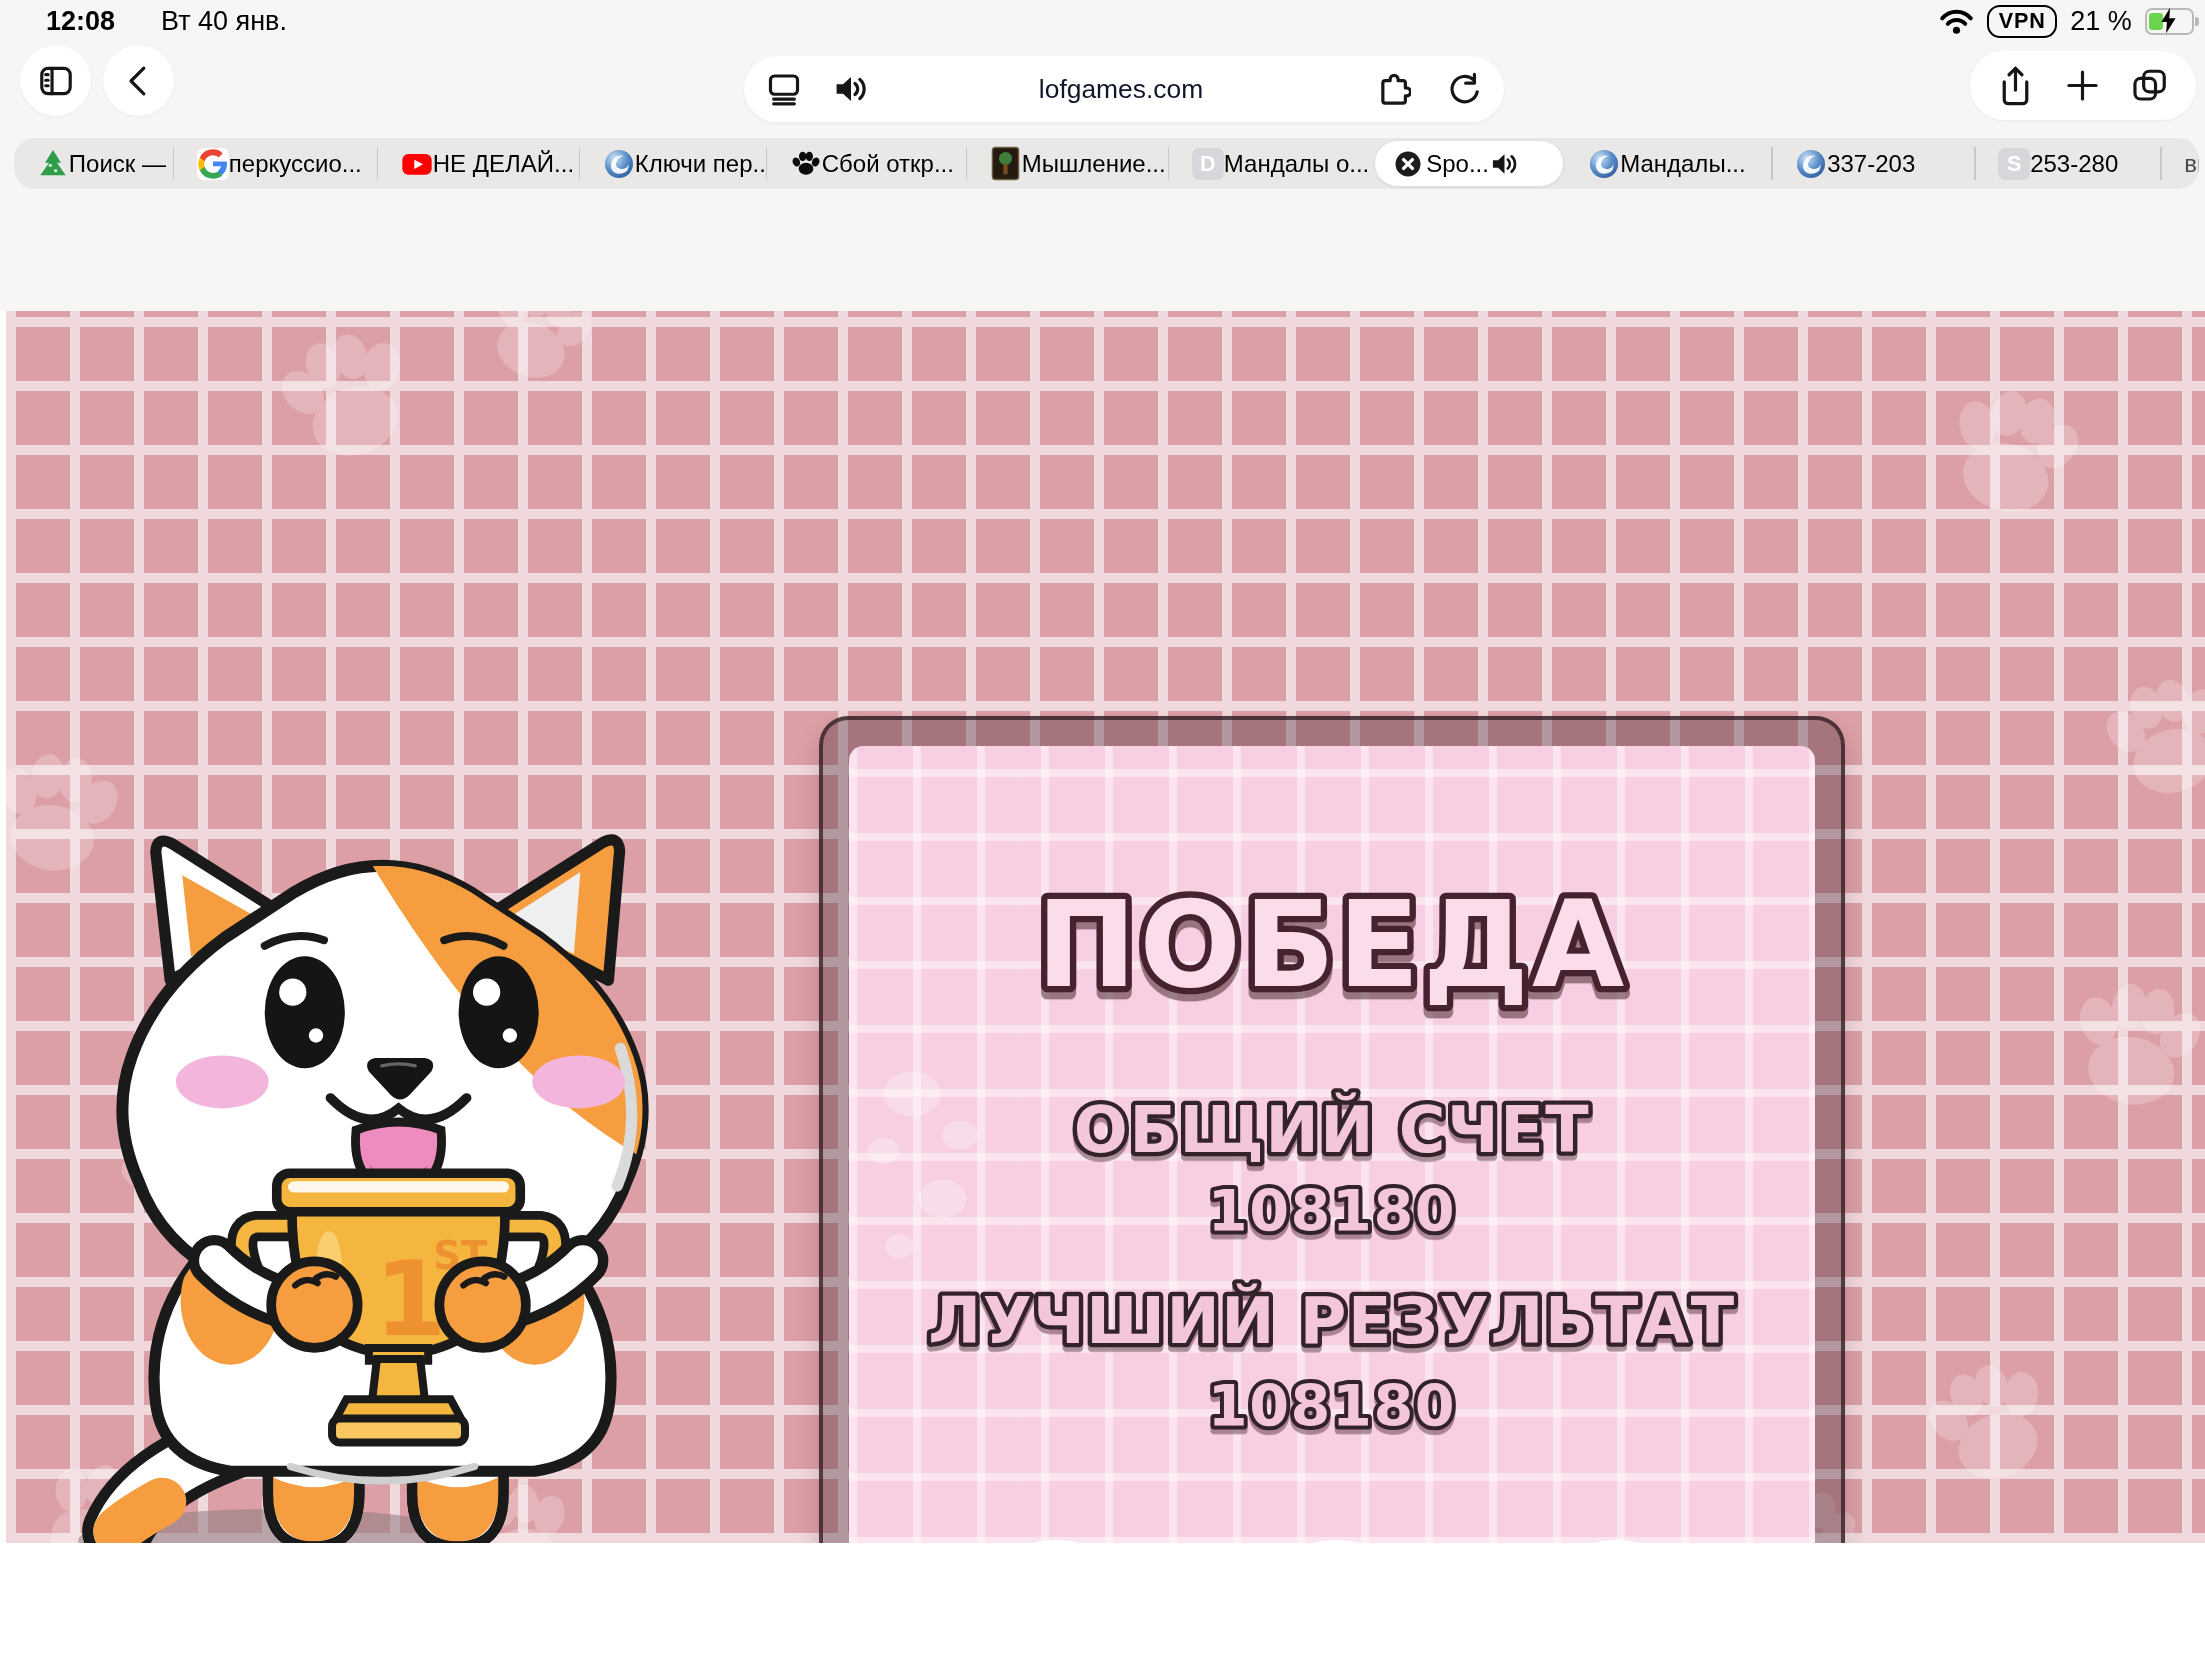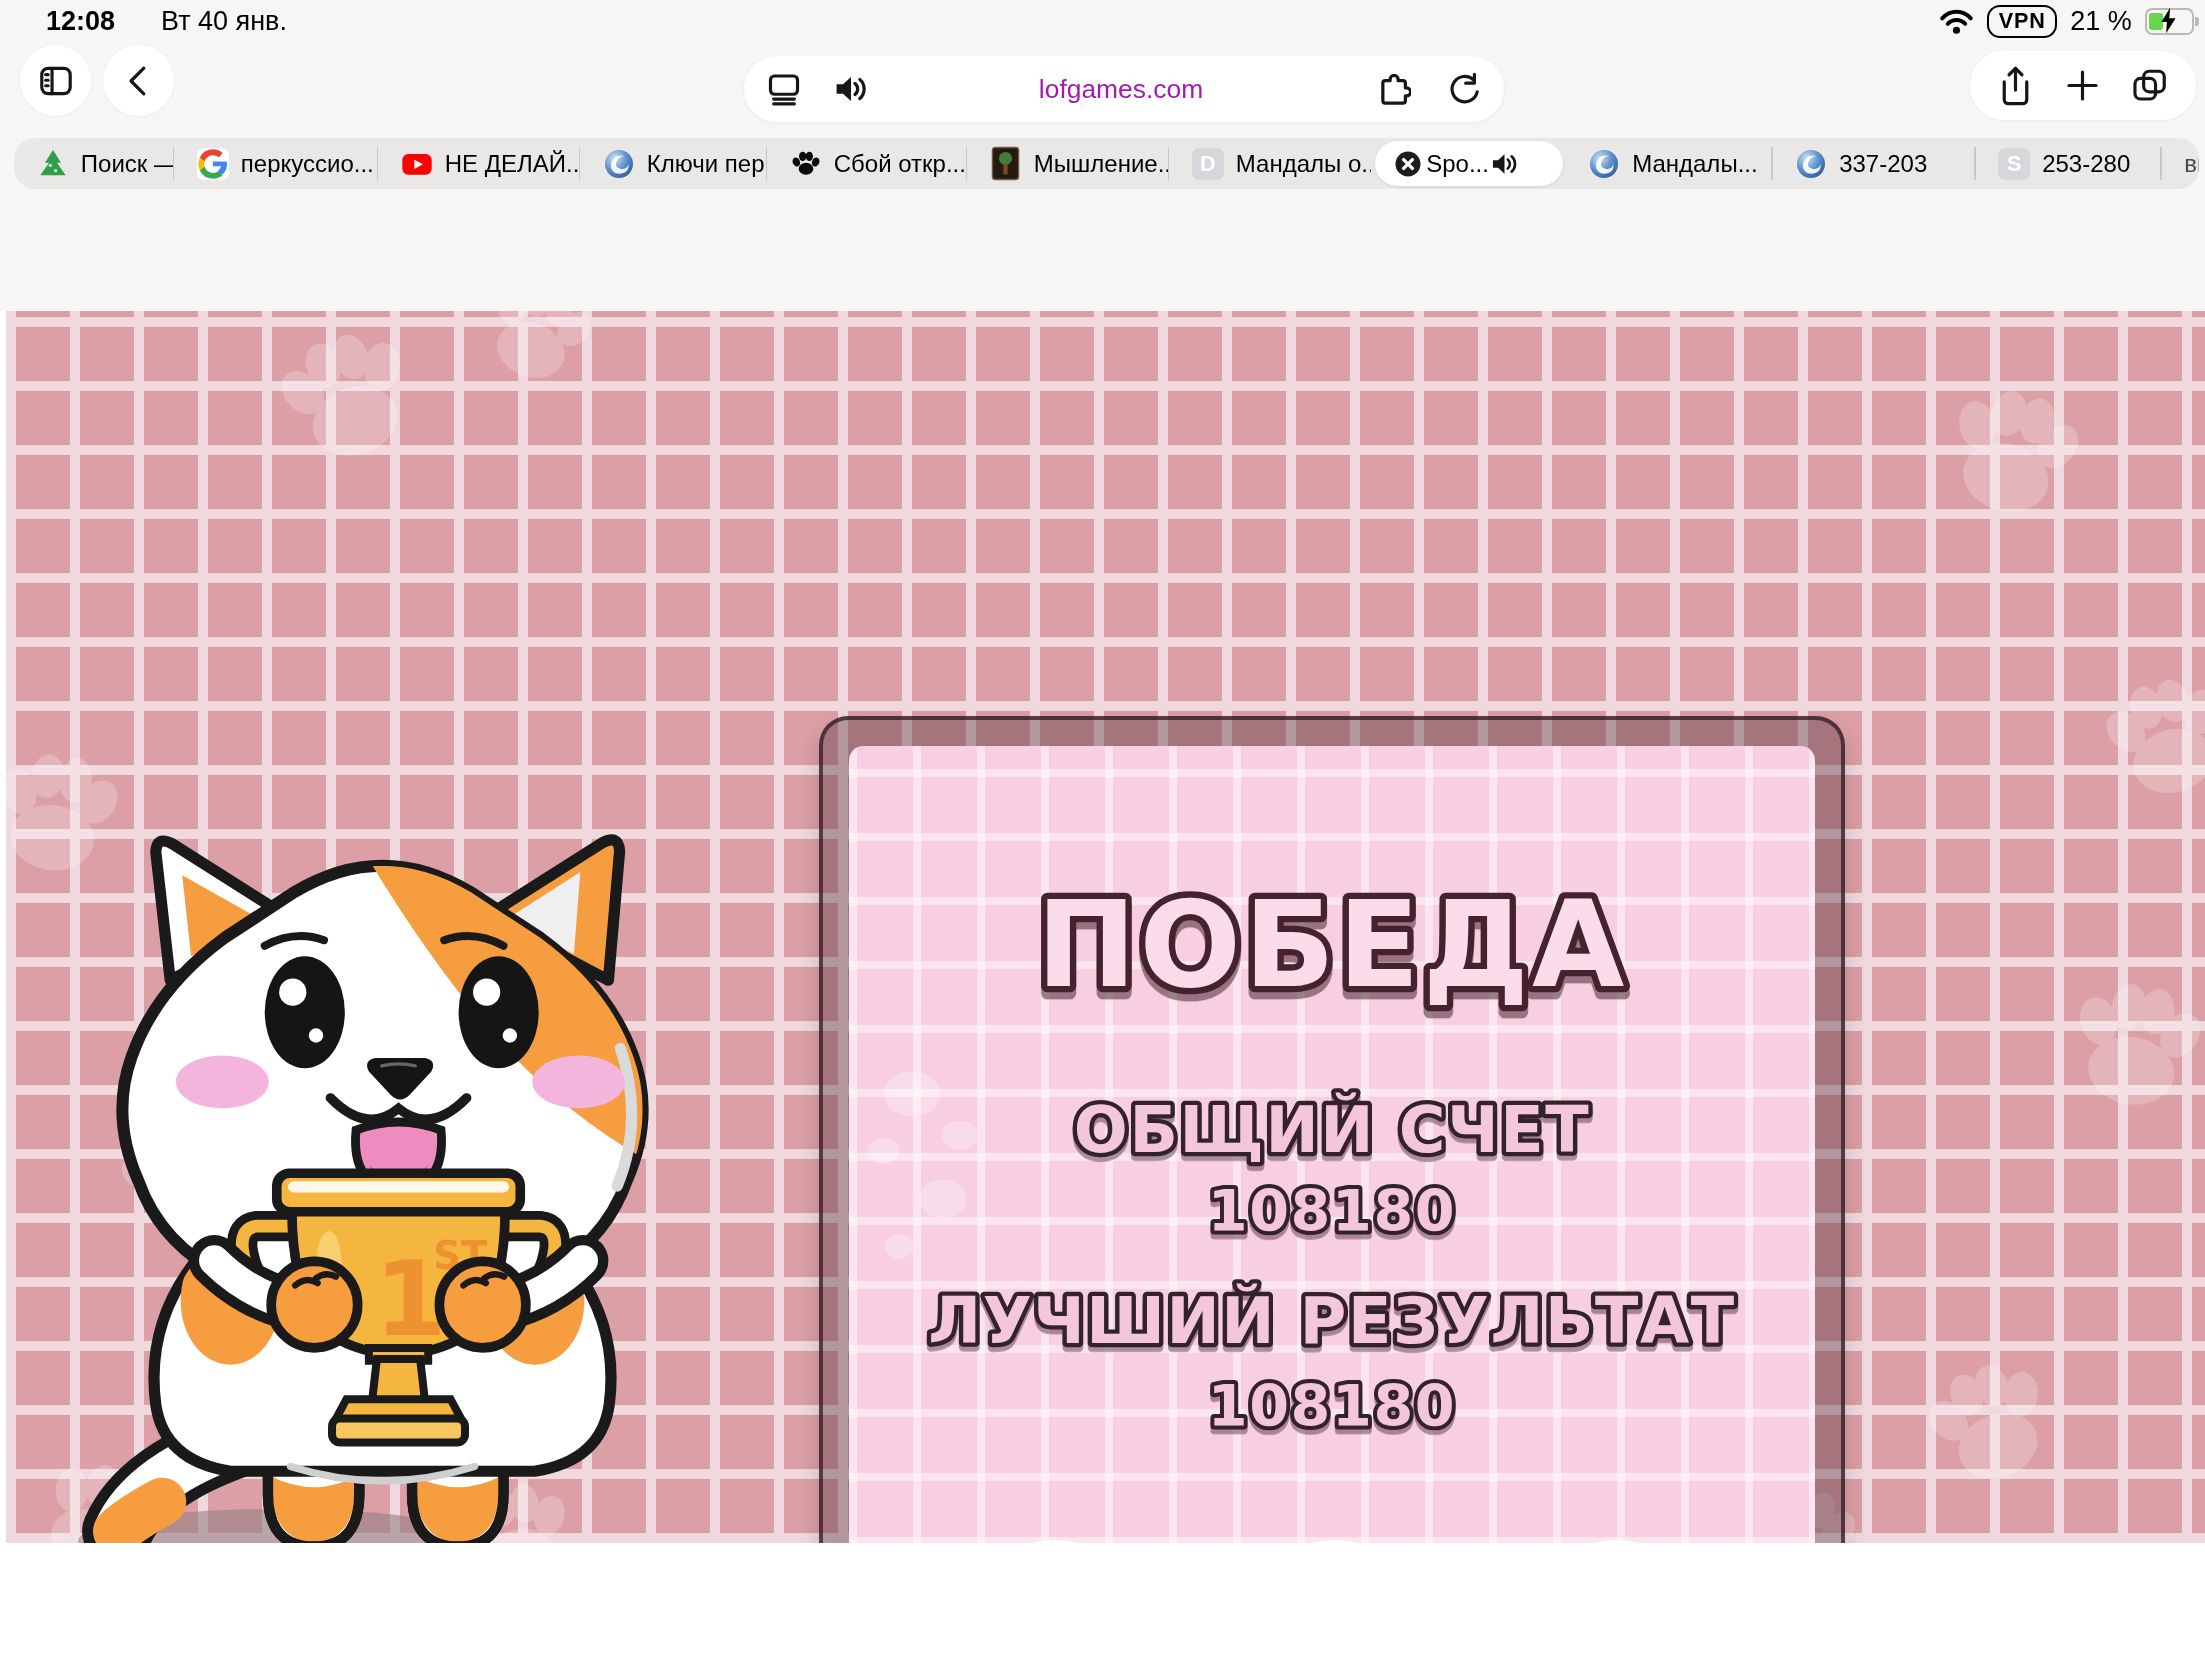--- a/index.html
+++ b/index.html
@@ -12,29 +12,29 @@
   .status-right{position:absolute;right:11.2px;top:4.8px;display:flex;align-items:center;gap:13px;font-size:27px;}
   .vpn-pill{border:2.4px solid #000;border-radius:13px;padding:0.8px 9.6px 2.4px;font-size:21.6px;font-weight:700;letter-spacing:0.8px;}
   .battery{position:relative;width:45px;height:22.4px;border:2.4px solid #b9b9b9;border-radius:7.2px;}
   .battery-fill{position:absolute;left:2.4px;top:2.4px;height:13px;width:13.6px;background:#6bd44d;border-radius:3.2px;height:calc(100% - 4.8px);}
   .battery-nub{position:absolute;right:-7.2px;top:6.4px;width:4px;height:9.6px;background:#b9b9b9;border-radius:0 2.4px 2.4px 0;}
   .bolt{position:absolute;left:12px;top:-3.2px;}
   .circle-btn{position:absolute;width:71px;height:71px;border-radius:50%;background:#fff;
       box-shadow:0 0.8px 3.2px rgba(0,0,0,.05);display:flex;align-items:center;justify-content:center;}
   .addr-bar{position:absolute;left:744px;top:56px;width:760px;height:66px;border-radius:33px;background:#fff;
       box-shadow:0 1.6px 4.8px rgba(0,0,0,.05);display:flex;align-items:center;padding:0 24px;box-sizing:border-box;}
-  .addr-url{flex:1;text-align:center;font-size:26.4px;color:#a21caf;}
+  .addr-url{flex:1;text-align:center;font-size:26.4px;color:#0f172a;}
   .addr-gap{width:34px;flex:none;}
   .right-pill{position:absolute;left:1970px;top:51px;width:226px;height:69px;border-radius:34px;background:#fff;
       box-shadow:0 0.8px 3.2px rgba(0,0,0,.05);display:flex;align-items:center;justify-content:space-between;padding:0 27px;box-sizing:border-box;}
   .ico{stroke:#161616;fill:none;stroke-width:4;stroke-linecap:round;stroke-linejoin:round;}
   
   .tab-bar{position:absolute;left:14.4px;top:138px;width:2185px;height:51px;background:#e9e8e6;border-radius:21px;
       display:flex;align-items:stretch;overflow:hidden;}
-  .tab{flex:none;display:flex;align-items:center;gap:12px;padding-left:22.4px;position:relative;font-size:24px;
+  .tab{flex:none;display:flex;align-items:center;padding-left:22.4px;position:relative;font-size:24px;
       white-space:nowrap;overflow:hidden;box-sizing:border-box;}
   .tab:not(.active):not(.no-div)::after{content:"";position:absolute;right:0;top:8.8px;bottom:8.8px;width:1.6px;background:#c9c8c6;}
   .tab.active{background:#fff;border-radius:22.4px;align-self:center;height:45px;margin:0 3.2px;padding:0 17.6px;
       box-shadow:0 0.8px 3.2px rgba(0,0,0,.10);gap:2px;}
   .tab-label{overflow:hidden;}
   .tab.partial .tab-label{color:#4a4a4a;}
   .favicon{width:32px;height:32px;flex:none;display:flex;align-items:center;justify-content:center;}
   .fav-letter{width:32px;height:32px;border-radius:7.2px;background:#d7d6db;color:#fff;font-weight:700;font-size:21.6px;
       display:flex;align-items:center;justify-content:center;flex:none;}
   

